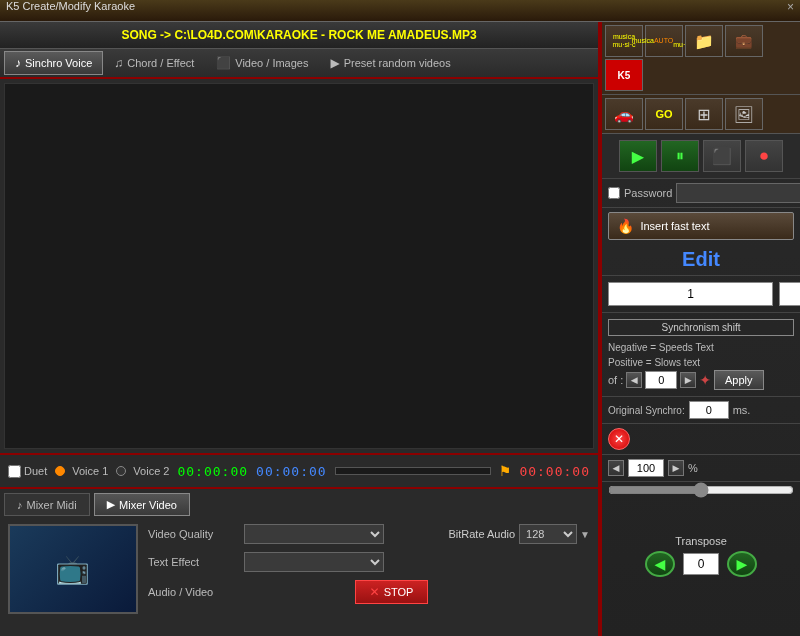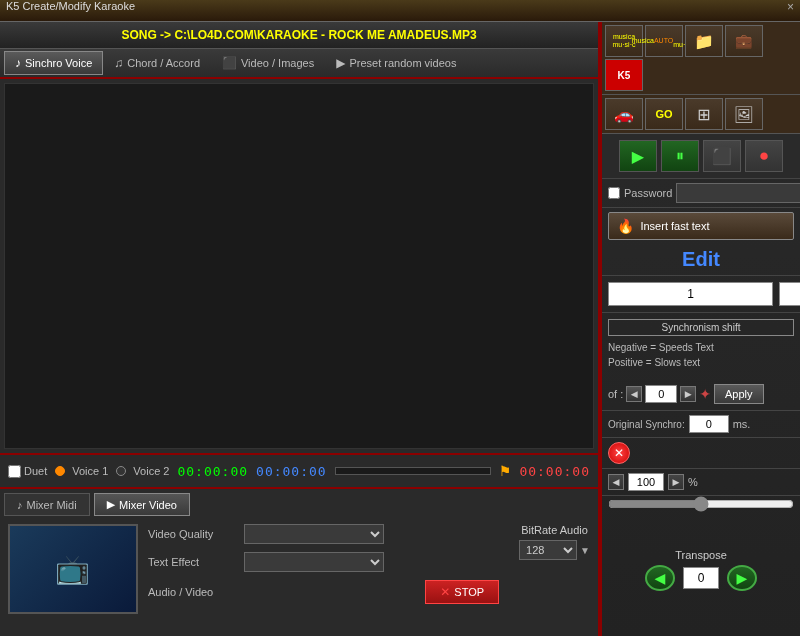--- a/index.html
+++ b/index.html
@@ -223,21 +223,21 @@
       color: #fff;
       padding: 4px 14px;
       cursor: pointer;
       font-size: 11px;
       display: flex;
       align-items: center;
       gap: 4px;
     }
     .audio-bitrate {
       display: flex;
-      flex-direction: column;
+      flex-direction: row;
       align-items: center;
       gap: 4px;
       margin-left: 10px;
     }
     .audio-select {
       width: 58px;
       background: #3a3a3a;
       border: 1px solid #666;
       color: #ccc;
       padding: 2px;
@@ -410,21 +410,21 @@
     }
     .synchro-text {
       color: #bbb;
       font-size: 10px;
       line-height: 1.5;
     }
     .synchro-of-row {
       display: flex;
       align-items: center;
       gap: 3px;
-      margin-top: 14px;
+      margin-top: 0;
     }
     .synchro-of-label { color: #bbb; font-size: 11px; }
     .arrow-btn {
       width: 16px;
       height: 16px;
       background: linear-gradient(to bottom, #555, #333);
       border: 1px solid #777;
       color: #ccc;
       cursor: pointer;
       display: flex;
@@ -595,21 +595,21 @@
 
     <div class="song-title-bar">SONG -&gt; C:\LO4D.COM\KARAOKE - ROCK ME AMADEUS.MP3</div>
 
     <div class="tabs-bar">
       <div class="tab active">
         <span class="tab-icon">♪</span>
         <span>Sinchro Voice</span>
       </div>
       <div class="tab">
         <span class="tab-icon">♫</span>
-        <span>Chord / Accord</span>
+        <span>Chord / Effect</span>
       </div>
       <div class="tab">
         <span class="tab-icon">⬛</span>
         <span>Video / Images</span>
       </div>
       <div class="tab">
         <span class="tab-icon">▶</span>
         <span>Preset random videos</span>
       </div>
     </div>

